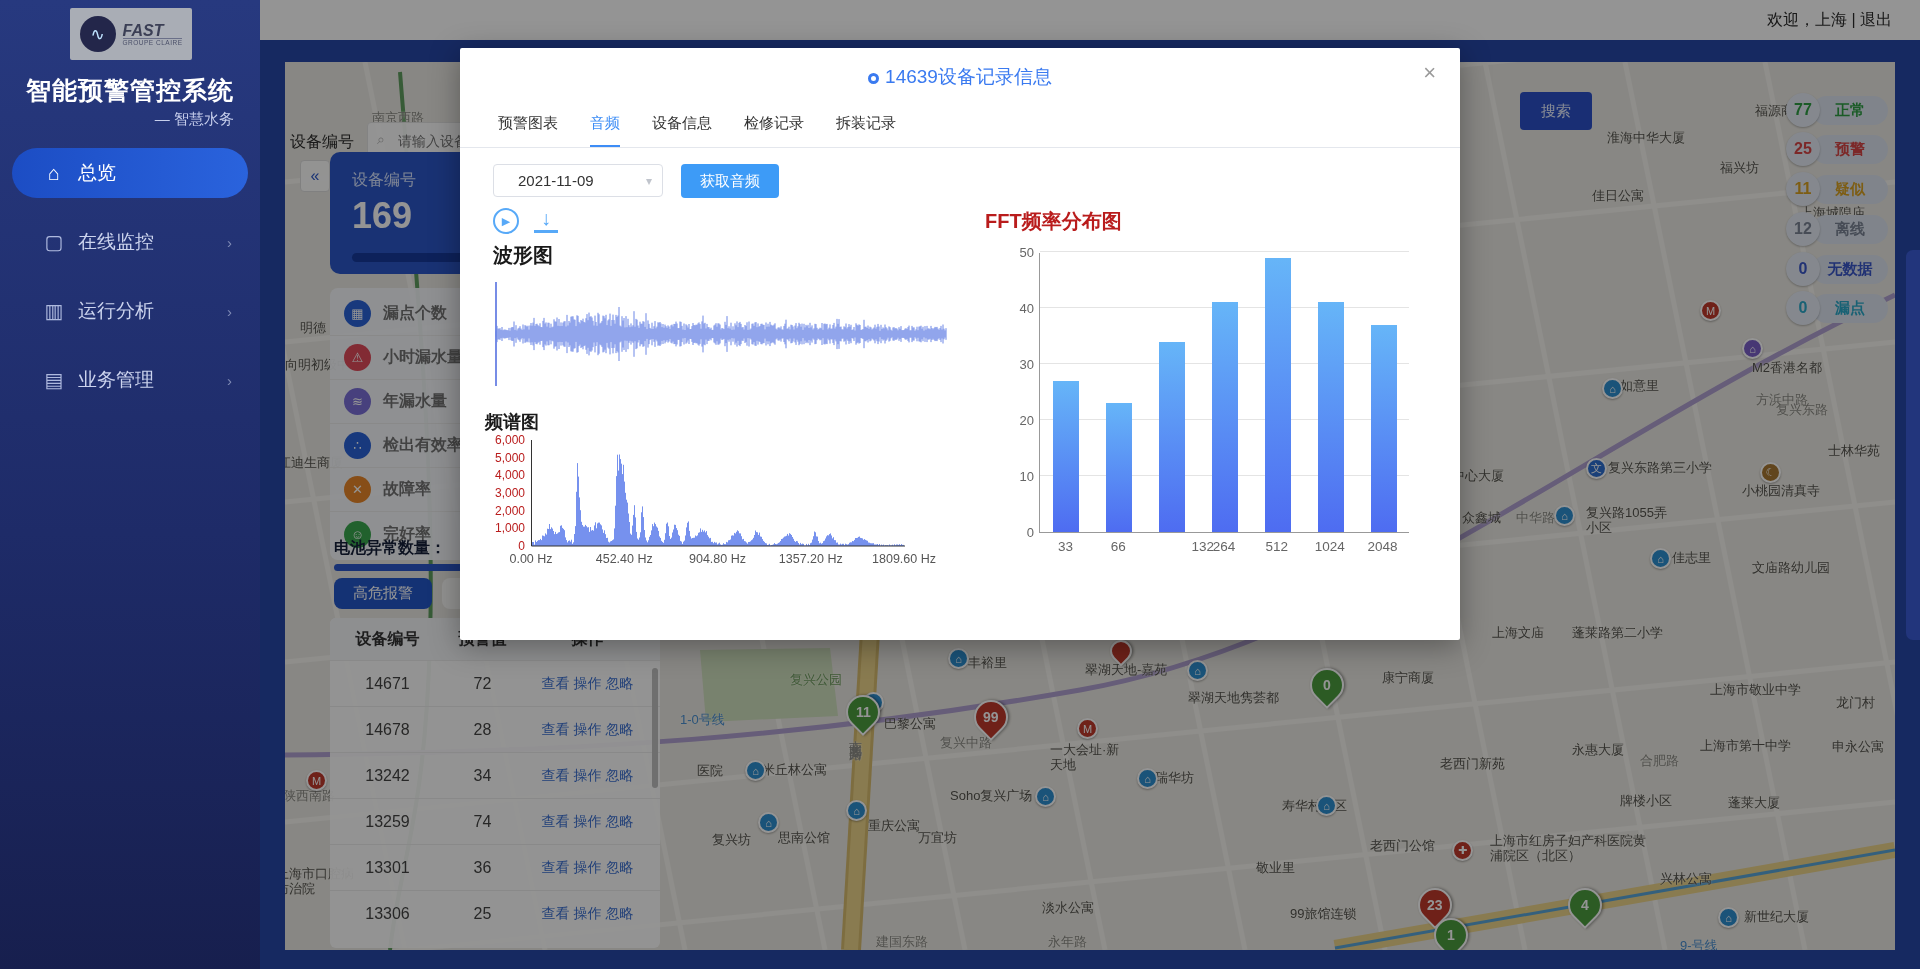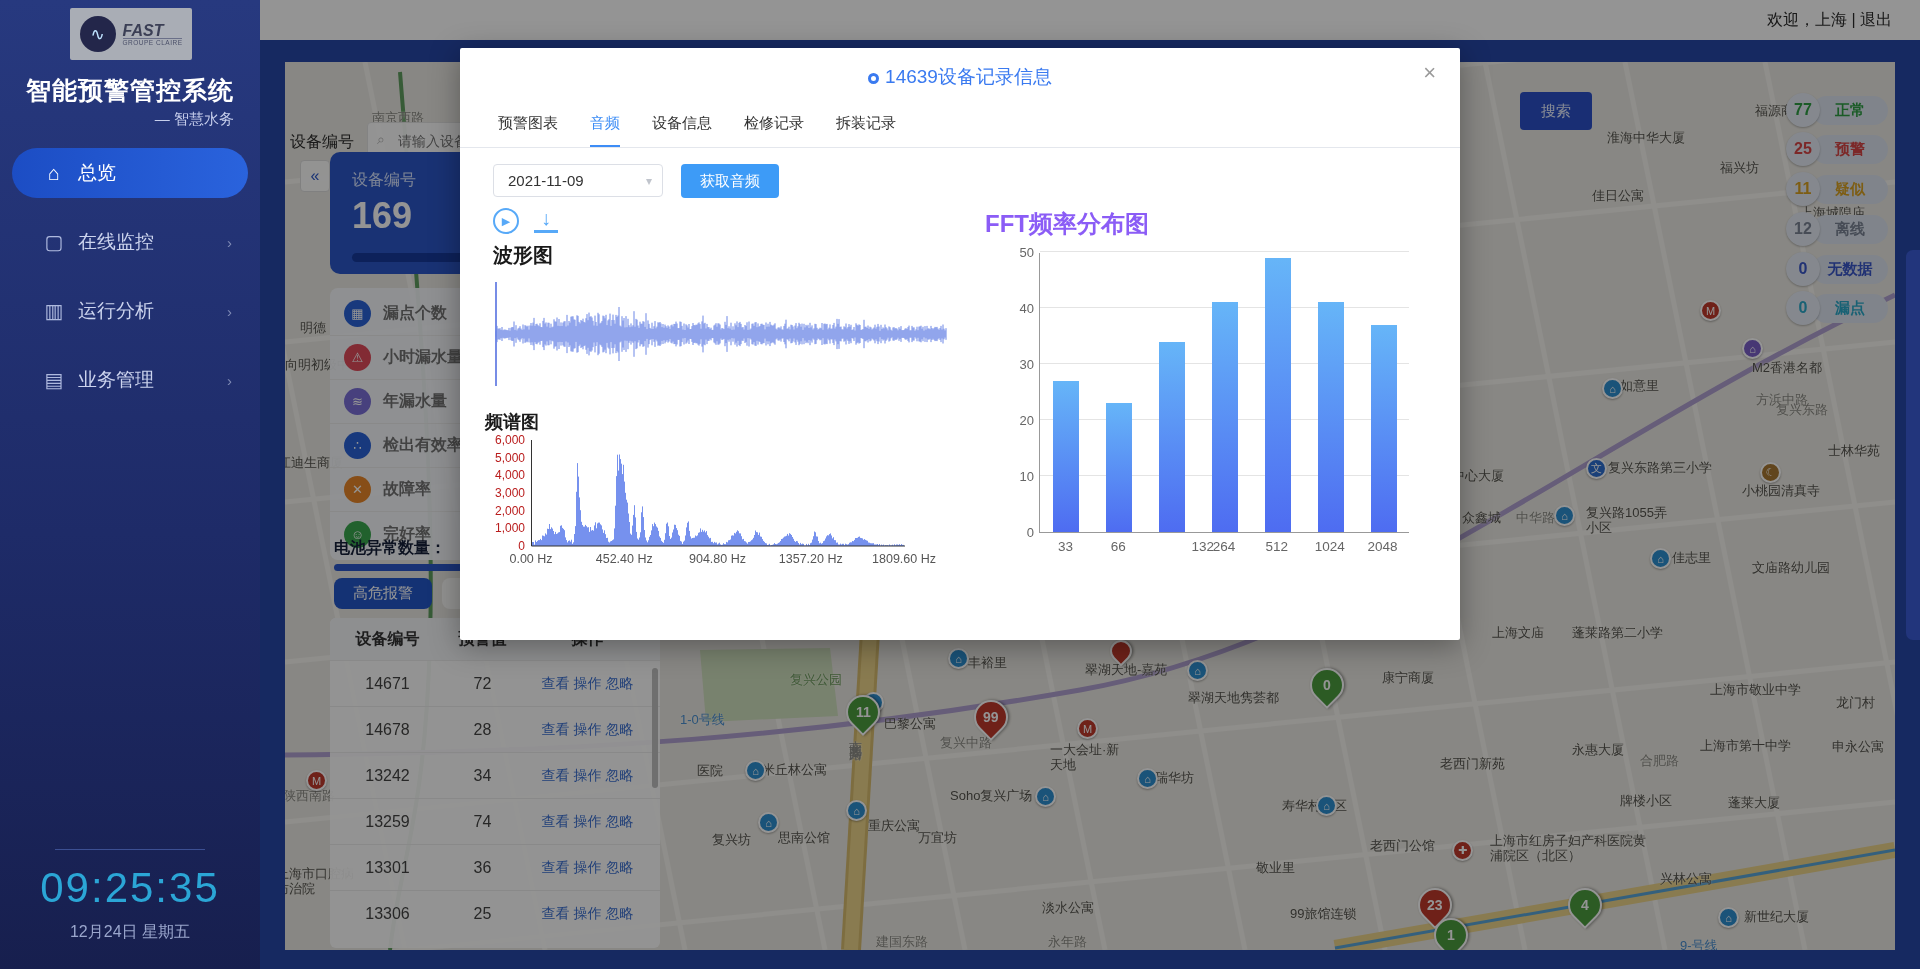--- a/index.html
+++ b/index.html
@@ -93,35 +93,35 @@
   
   #modal{position:absolute;left:460px;top:48px;width:1000px;height:592px;background:#fff;z-index:100;
     box-shadow:0 6px 30px rgba(0,0,0,.35);border-radius:2px;}
   .m-title{position:absolute;left:0;top:16px;width:100%;text-align:center;font-size:19px;color:#3a7af0;}
   .m-ring{display:inline-block;width:11px;height:11px;border:3px solid #3a7af0;border-radius:50%;margin-right:6px;vertical-align:-1px;}
   .m-close{position:absolute;right:24px;top:12px;font-size:22px;color:#9a9a9a;cursor:pointer;}
   .m-tabs{position:absolute;left:0;top:66px;width:100%;height:34px;display:flex;gap:32px;padding-left:38px;border-bottom:1px solid #e4e7ed;}
   .m-tab{font-size:15px;color:#333;cursor:pointer;padding-bottom:12px;}
   .m-tab.active{color:#3d8df6;border-bottom:2px solid #3d8df6;}
   .m-date{position:absolute;left:33px;top:116px;width:170px;height:33px;border:1px solid #dcdfe6;border-radius:4px;
-    font-size:15px;color:#333;display:flex;align-items:center;padding-left:14px;cursor:pointer;background:#fff;}
+    font-size:15px;color:#333;display:flex;align-items:center;padding-left:24px;cursor:pointer;background:#fff;}
   .m-date .dchev{position:absolute;right:10px;color:#c0c4cc;font-size:12px;}
   .m-getaudio{position:absolute;left:221px;top:116px;width:98px;height:34px;background:#3d9bf7;color:#fff;border:none;border-radius:4px;font-size:15px;cursor:pointer;}
   .m-play{position:absolute;left:33px;top:160px;width:26px;height:26px;border:2px solid #57a9f8;border-radius:50%;
     color:#57a9f8;font-size:11px;display:flex;align-items:center;justify-content:center;cursor:pointer;}
   .m-down{position:absolute;left:74px;top:158px;width:24px;text-align:center;color:#57a9f8;font-size:20px;font-weight:700;
     border-bottom:3px solid #57a9f8;line-height:24px;cursor:pointer;}
   .wf-title{position:absolute;left:33px;top:194px;font-size:20px;font-weight:700;color:#1a1a1a;}
   #waveform{position:absolute;left:18px;top:226px;}
   .sp-title{position:absolute;left:25px;top:362px;font-size:18px;font-weight:700;color:#1a1a1a;}
   #spectrum-wrap{position:absolute;left:25px;top:388px;width:470px;height:140px;}
   .sp-ylab{position:absolute;width:40px;text-align:right;font-size:12px;color:#b91c1c;}
   #spectrum{position:absolute;left:46px;top:4px;}
   .sp-xlab{position:absolute;top:116px;width:90px;text-align:center;font-size:12.5px;color:#555;}
-  .fft-title{position:absolute;left:525px;top:160px;font-size:24px;font-weight:700;color:#8b5cf6;}
+  .fft-title{position:absolute;left:525px;top:160px;font-size:20px;font-weight:700;color:#b91c1c;}
   #fft{position:absolute;left:545px;top:205px;width:404px;height:320px;}
   .fft-plot{position:absolute;left:34px;top:0;width:370px;height:280px;border-left:1px solid #999;border-bottom:1px solid #999;}
   .fft-grid{position:absolute;left:0;width:100%;height:1px;background:#e4e4e4;}
   .fft-ylab{position:absolute;width:28px;text-align:right;font-size:13px;color:#666;}
   .fft-bar{position:absolute;bottom:0;width:26px;background:linear-gradient(180deg,#66b5f8,#4e6cf1);}
   .fft-xlab{position:absolute;top:286px;width:53px;text-align:center;font-size:13.5px;color:#666;}
 </style>
 </head>
 <body>
 
@@ -151,25 +151,20 @@
           <span class="mi-icon">▥</span>
           <span>运行分析</span>
           <span class="chev">›</span>
         </div>
         <div class="menu-item">
           <span class="mi-icon">▤</span>
           <span>业务管理</span>
           <span class="chev">›</span>
         </div>
       </div>
-    <div id="clock-box">
-      <div class="divider"></div>
-      <div class="clock-time">09:25:35</div>
-      <div class="clock-date">12月24日 星期五</div>
-    </div>
   </div>
 
   <div id="topbar">
     <div class="welcome">欢迎，上海 | 退出</div>
   </div>
 
   <div id="main">
     <div id="map">
       <svg id="roads" width="1610" height="888" viewBox="0 0 1610 888">
         <g stroke="#f8f7f3" stroke-width="5" opacity="0.85">

